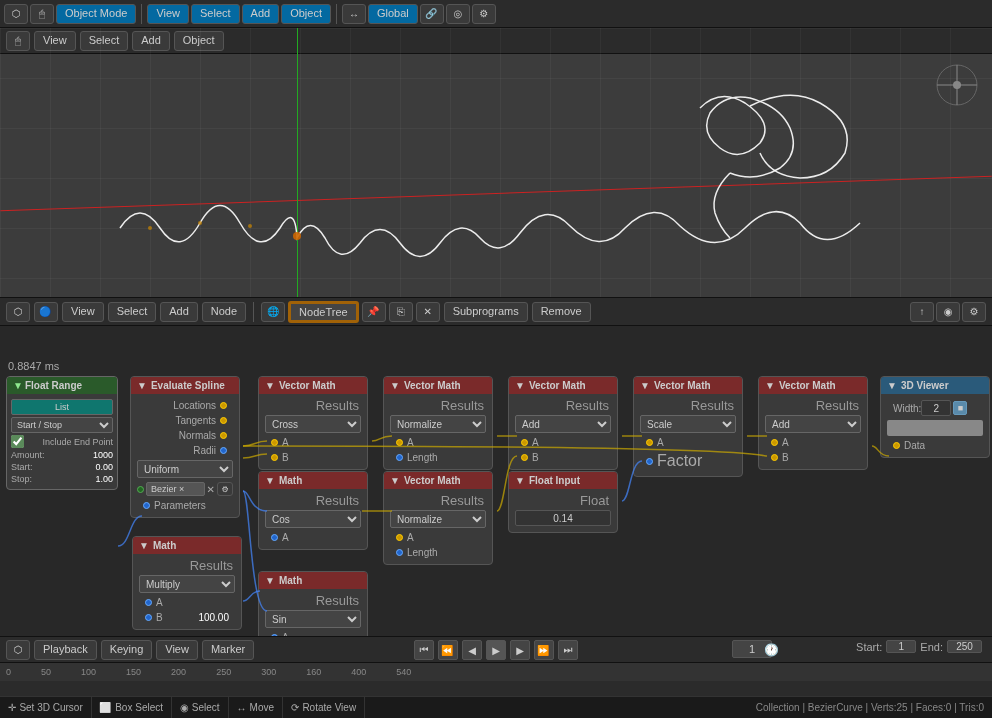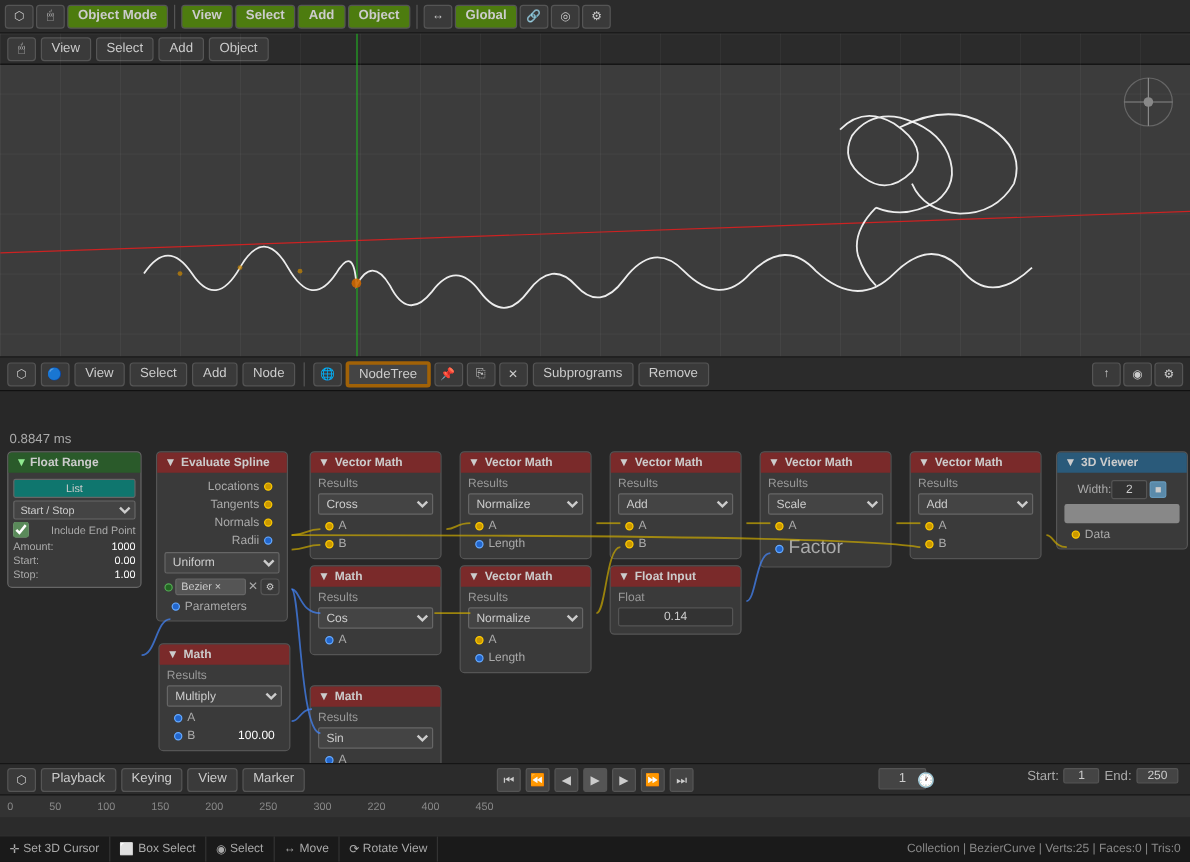--- a/index.html
+++ b/index.html
@@ -4,22 +4,22 @@
   <style>
     * { margin: 0; padding: 0; box-sizing: border-box; }
     body { width: 992px; height: 718px; overflow: hidden; background: #1a1a1a; font-family: 'Arial', sans-serif; font-size: 11px; color: #ccc; }
 
     
     #top-toolbar {
       width: 992px; height: 28px; background: #2b2b2b; display: flex; align-items: center;
       border-bottom: 1px solid #111; gap: 2px; padding: 0 4px;
     }
     .tb-btn {
-      background: #4d7c0f; border: 1px solid #555; color: #ccc; padding: 2px 8px;
-      font-size: 11px; cursor: pointer; border-radius: 3px; height: 20px; font-weight: bold;
+      background: #0369a1; border: 1px solid #555; color: #ccc; padding: 2px 8px;
+      font-size: 11px; cursor: pointer; border-radius: 3px; height: 20px;
     }
     .tb-icon { width: 24px; height: 20px; background: #3a3a3a; border: 1px solid #555; border-radius: 3px; display: flex; align-items: center; justify-content: center; cursor: pointer; font-size: 10px; }
     .tb-separator { width: 1px; background: #555; height: 20px; margin: 0 3px; }
 
     
     #viewport {
       width: 992px; height: 270px; background: #3c3c3c; position: relative; overflow: hidden;
       border-bottom: 1px solid #111;
     }
     #viewport-grid {
@@ -69,21 +69,21 @@
       min-width: 110px; font-size: 10px;
     }
     .node-header {
       padding: 3px 6px; border-radius: 3px 3px 0 0; font-size: 10px; font-weight: bold;
       display: flex; align-items: center; gap: 4px;
     }
     .node-header-red { background: #7a2a2a; }
     .node-header-blue { background: #2a5a7a; }
     .node-body { padding: 4px 6px; }
     .node-select { background: #444; border: 1px solid #666; color: #ccc; font-size: 10px; padding: 1px 2px; width: 100%; border-radius: 2px; height: 18px; }
-    .result-label { color: #999; font-size: 10px; text-align: left; width: 100%; padding-right: 2px; }
+    .result-label { color: #999; font-size: 13px; text-align: right; width: 100%; padding-right: 2px; }
 
     
     #float-range-panel {
       position: absolute; left: 6px; top: 55px;
       background: #3a3a3a; border: 1px solid #666; border-radius: 4px; width: 112px;
     }
     .panel-header-green { background: #2a5a2a; padding: 3px 6px; border-radius: 3px 3px 0 0; font-size: 10px; font-weight: bold; display: flex; align-items: center; gap: 2px; }
     .panel-body { padding: 4px; }
     .panel-row { display: flex; align-items: center; justify-content: space-between; padding: 1px 0; }
     .panel-btn { background: #0f766e; border: 1px solid #666; color: #ccc; font-size: 9px; padding: 1px 4px; border-radius: 2px; cursor: pointer; width: 100%; text-align: center; height: 16px; }
@@ -495,21 +495,21 @@
         </div>
       </div>
     </div>
 
     <div class="node" style="left:880px; top:50px; width:105px;">
       <div class="node-header node-header-blue">
         <span>▼</span>
         <span>3D Viewer</span>
       </div>
       <div class="node-body">
-        <div class="node-port-row" style="justify-content:center;">
+        <div class="node-port-row" style="justify-content:flex-start;">
           <span style="color:#aaa;font-size:10px;">Width:</span>
           <div style="display:flex;align-items:center;gap:2px;">
             <input type="text" class="ne-input" style="width: 30px; text-align: center;" value="2">
             <div style="background:#5a8aaa;border:1px solid #6699bb;width:14px;height:14px;border-radius:2px;display:flex;align-items:center;justify-content:center;font-size:9px;cursor:pointer;">■</div>
           </div>
         </div>
         <div style="height:16px;background:#888;margin:2px 0;border-radius:2px;"></div>
         <div class="node-port-row">
           <div class="port-dot port-dot-yellow" style="margin-right:4px;"></div>
           <span style="color:#aaa;font-size:10px;">Data</span>
@@ -583,23 +583,23 @@
   </div>
 
   <div id="timeline-ruler">
     <span style="margin-right:30px;">0</span>
     <span style="margin-right:30px;">50</span>
     <span style="margin-right:30px;">100</span>
     <span style="margin-right:30px;">150</span>
     <span style="margin-right:30px;">200</span>
     <span style="margin-right:30px;">250</span>
     <span style="margin-right:30px;">300</span>
-    <span style="margin-right:30px;">220</span>
+    <span style="margin-right:30px;">160</span>
     <span style="margin-right:30px;">400</span>
-    <span style="margin-right:30px;">450</span>
+    <span style="margin-right:30px;">540</span>
   </div>
 </div>
 
 <div id="status-bar">
   <div class="sb-item">
     <span>✛</span>
     <span>Set 3D Cursor</span>
   </div>
   <div class="sb-item">
     <span>⬜</span>

